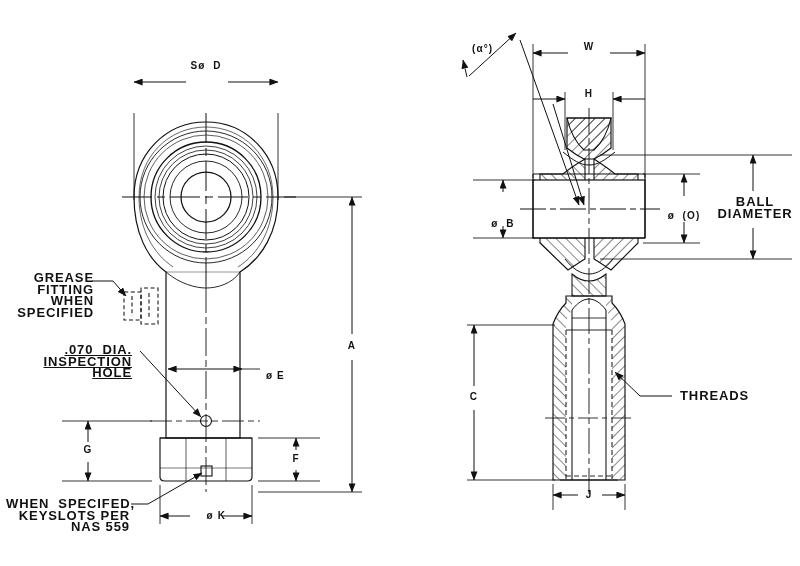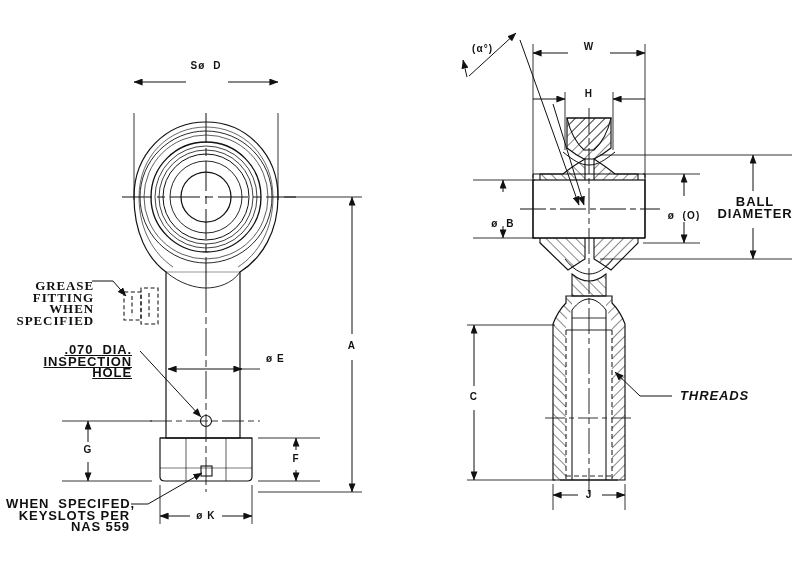--- a/index.html
+++ b/index.html
@@ -237,29 +237,29 @@
       <line x1="625" y1="484" x2="625" y2="510" stroke-width="0.85"></line>
       <line x1="553" y1="495" x2="578" y2="495" stroke-width="1.0" marker-start="url(#ahr)"></line>
       <line x1="602" y1="495" x2="625" y2="495" stroke-width="1.0" marker-end="url(#ah)"></line>
     </g>
   </svg>
 
   <div class="lbl dim c" style="left:176px; top:60px; width:60px;">Sø  D</div>
 
   <div class="lbl dim c" style="left:338px; top:340px; width:28px;">A</div>
 
-  <div class="lbl dim" style="left:266px; top:353px;">ø E</div>
+  <div class="lbl dim" style="left:266px; top:370px;">ø E</div>
 
   <div class="lbl dim c" style="left:74px; top:444px; width:28px;">G</div>
 
   <div class="lbl dim c" style="left:282px; top:453px; width:28px;">F</div>
 
-  <div class="lbl dim c" style="left:186px; top:510px; width:40px;">ø K</div>
-
-  <div class="lbl r" style="left:8px; top:280px; width:86px;font-family:Liberation Serif, serif;">GREASE
+  <div class="lbl dim c" style="left:186px; top:510px; width:40px;text-align:right;">ø K</div>
+
+  <div class="lbl r" style="left:8px; top:272px; width:86px;">GREASE
 FITTING
 WHEN
 SPECIFIED</div>
 
   <div class="lbl r" style="left:22px; top:344px; width:110px;text-decoration:underline;">.070  DIA.
 INSPECTION
 HOLE</div>
 
   <div class="lbl r" style="left:6px; top:498px; width:124px;">WHEN  SPECIFED,
 KEYSLOTS PER
@@ -275,15 +275,15 @@
 
   <div class="lbl dim c" style="left:650px; top:201px; width:68px;margin-top:9px;">ø  (O)</div>
 
   <div class="lbl c" style="left:716px; top:196px; width:78px;">BALL
 DIAMETER</div>
 
   <div class="lbl dim c" style="left:460px; top:391px; width:28px;">C</div>
 
   <div class="lbl dim c" style="left:575px; top:489px; width:28px;">J</div>
 
-  <div class="lbl" style="left:680px; top:390px;font-style:italic;">THREADS</div>
+  <div class="lbl" style="left:680px; top:390px;">THREADS</div>
 
 </div>
 
 </body></html>

